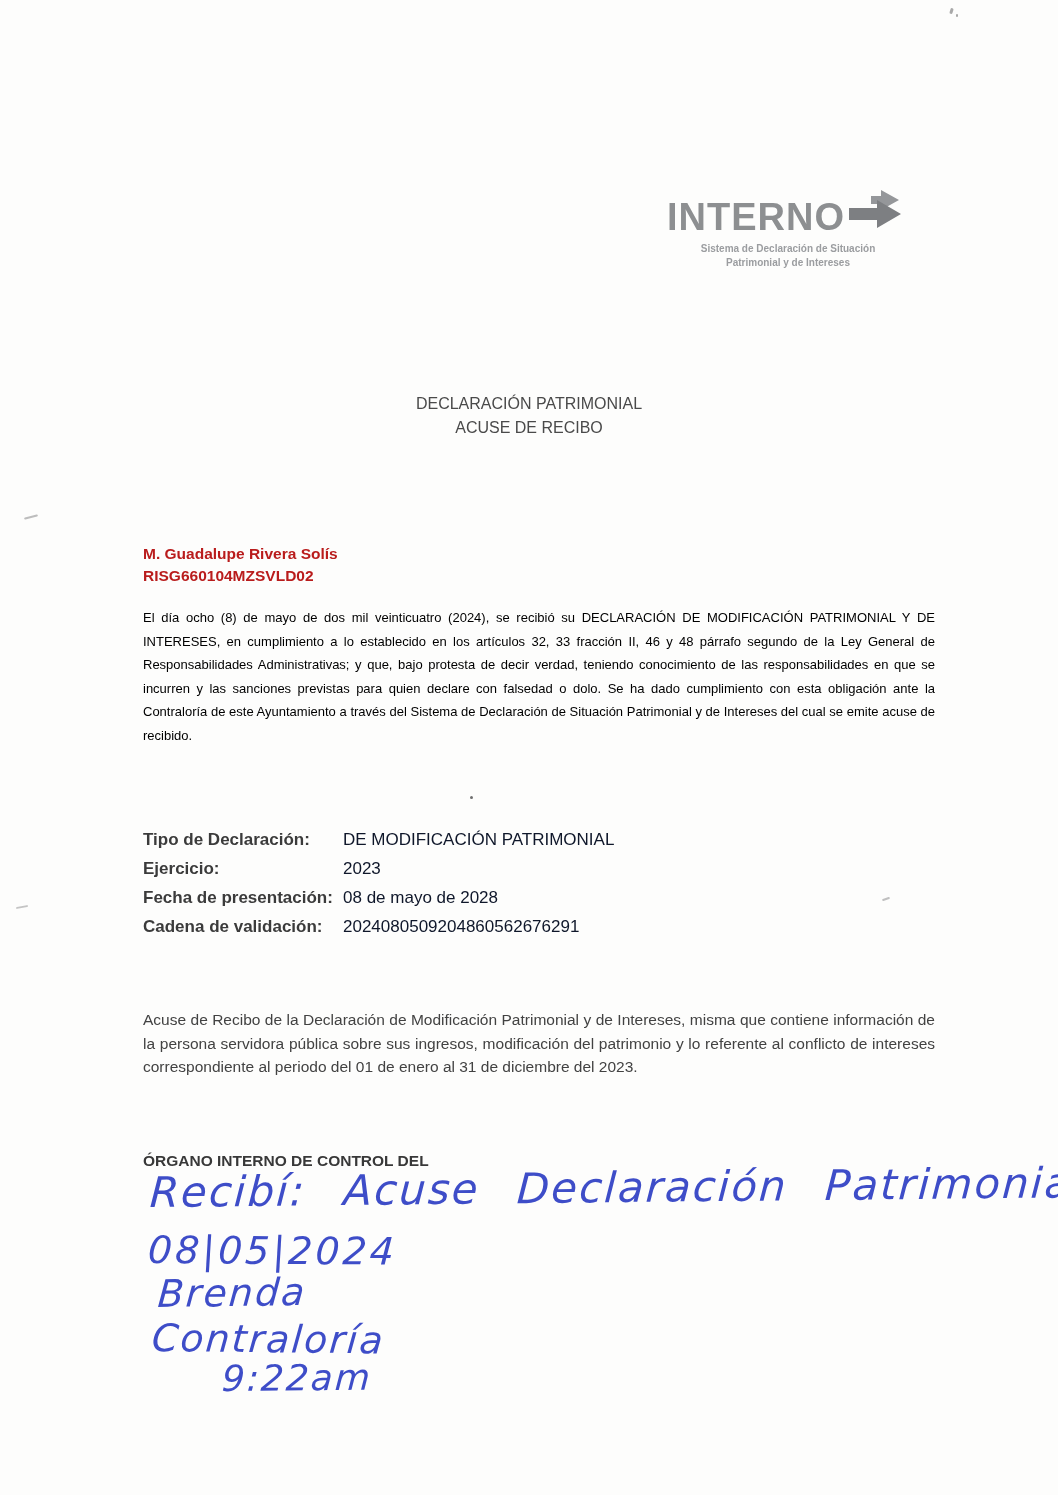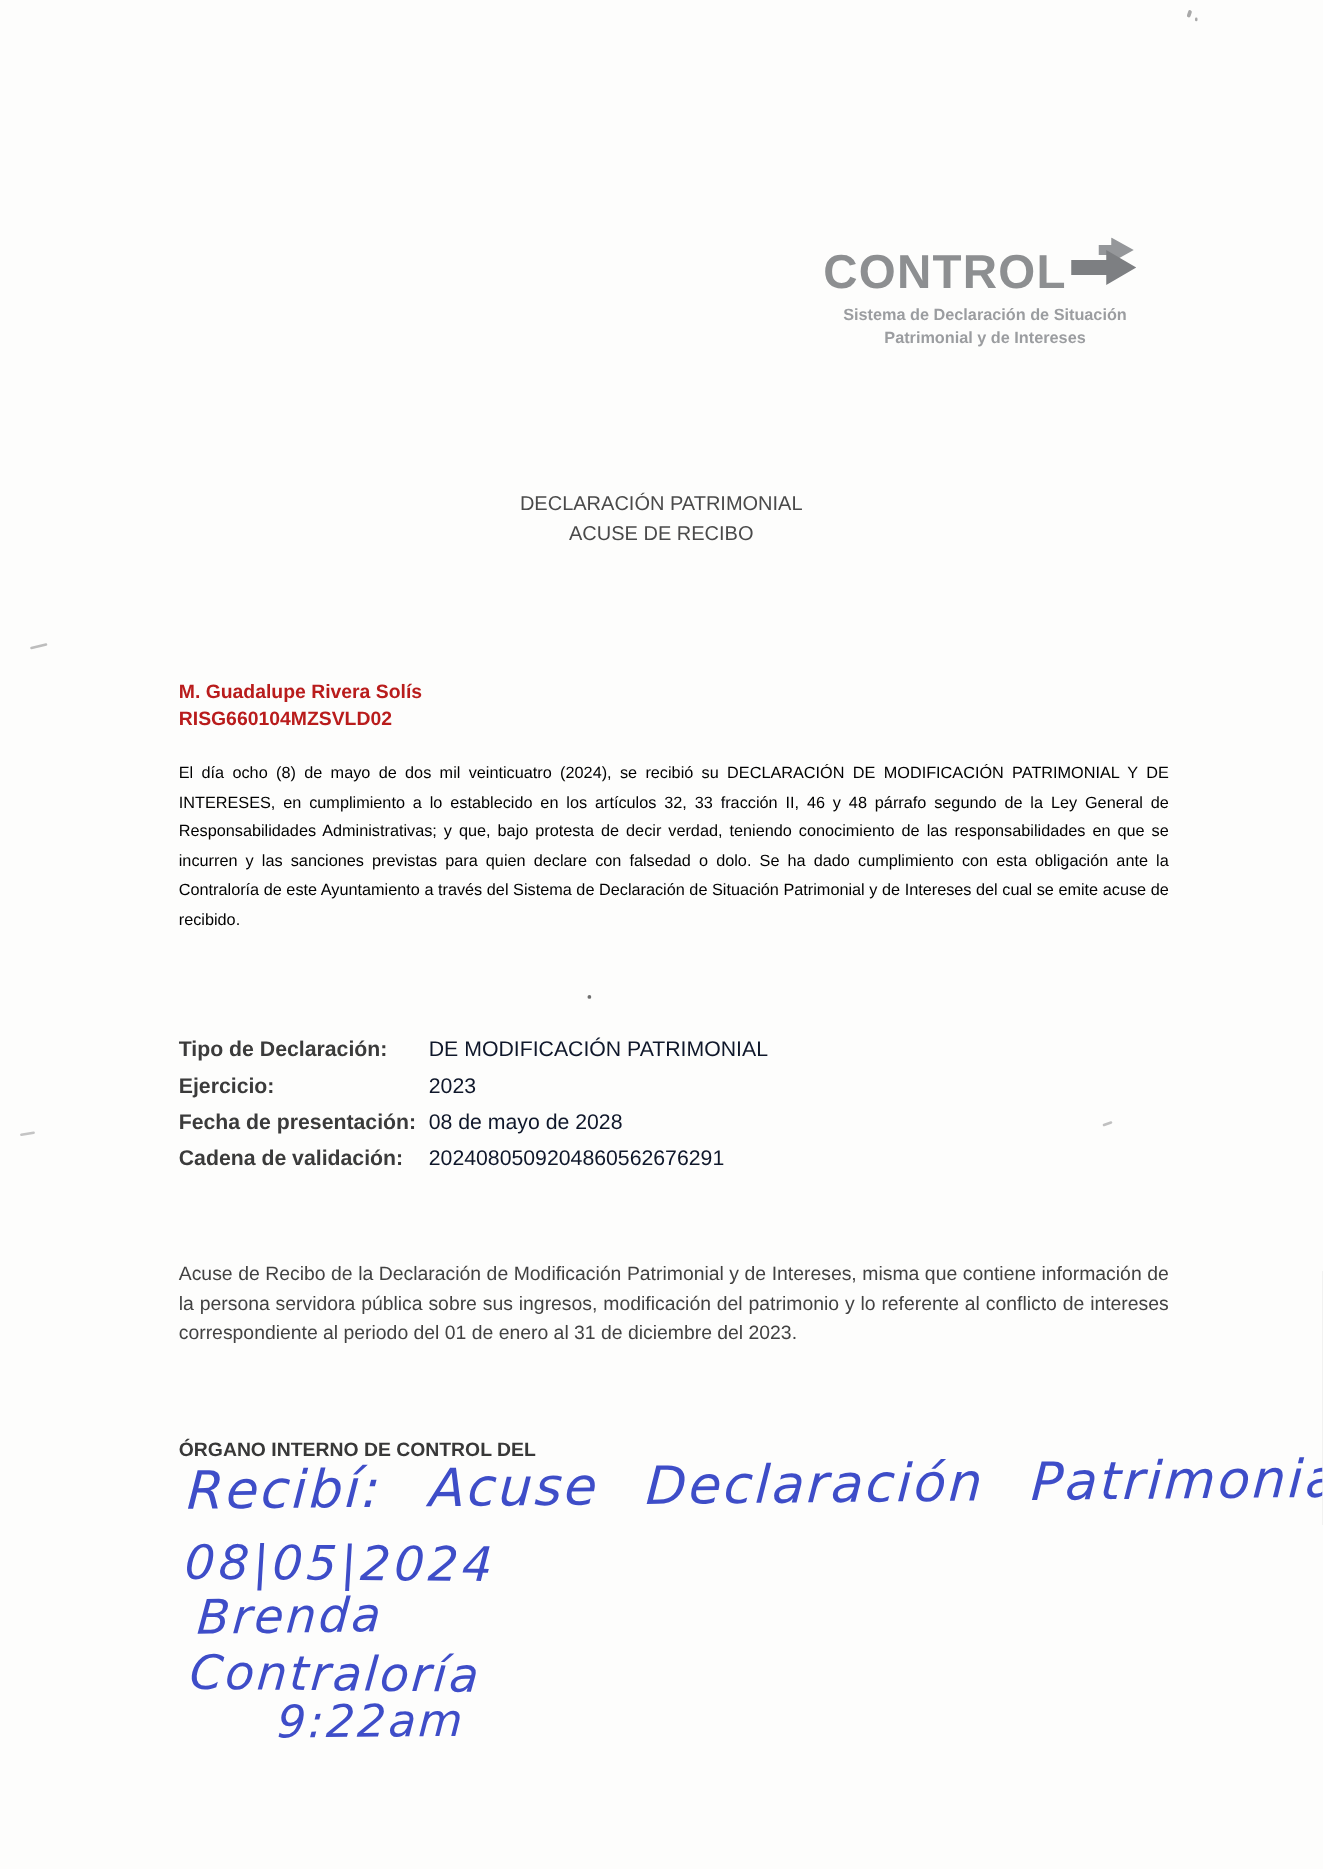--- a/index.html
+++ b/index.html
@@ -21,21 +21,21 @@
     font-size: 38px;
     font-weight: bold;
     color: #8d8f91;
     letter-spacing: 1px;
     line-height: 1;
   }
   .logo-arrow { margin-left: 2px; margin-top: -6px; }
   .logo-sub {
     margin-top: 4px;
     text-align: center;
-    font-size: 13px;
+    font-size: 10px;
     font-weight: bold;
     color: #9b9da0;
     line-height: 1.4;
   }
 
   
   .doc-title {
     position: absolute;
     top: 392px;
     left: 0;
@@ -104,21 +104,21 @@
   .art-dot1 { top: 796px; left: 470px; width: 3px; height: 3px; border-radius: 50%; background: #6f6f6f; }
   .art-dot2 { top: 898px; left: 882px; width: 8px; height: 2px; transform: rotate(-20deg); background: #c0c0c0; }
 </style>
 </head>
 <body>
 
 <div class="page">
 
   <div class="logo">
     <div class="logo-row">
-      <span class="logo-text">CONTROL</span>
+      <span class="logo-text">INTERNO</span>
       <span class="logo-arrow">
         <svg width="62" height="44" viewBox="0 0 62 44">
           <path d="M34 0 L52 10 L34 20 L34 14 L24 14 L24 6 L34 6 Z" fill="#95979a"></path>
           <path d="M2 18 L30 18 L30 10 L54 24 L30 38 L30 30 L2 30 Z" fill="#7d7f82"></path>
         </svg>
       </span>
     </div>
     <div class="logo-sub">
       <div>Sistema de Declaración de Situación</div>
       <div>Patrimonial y de Intereses</div>

